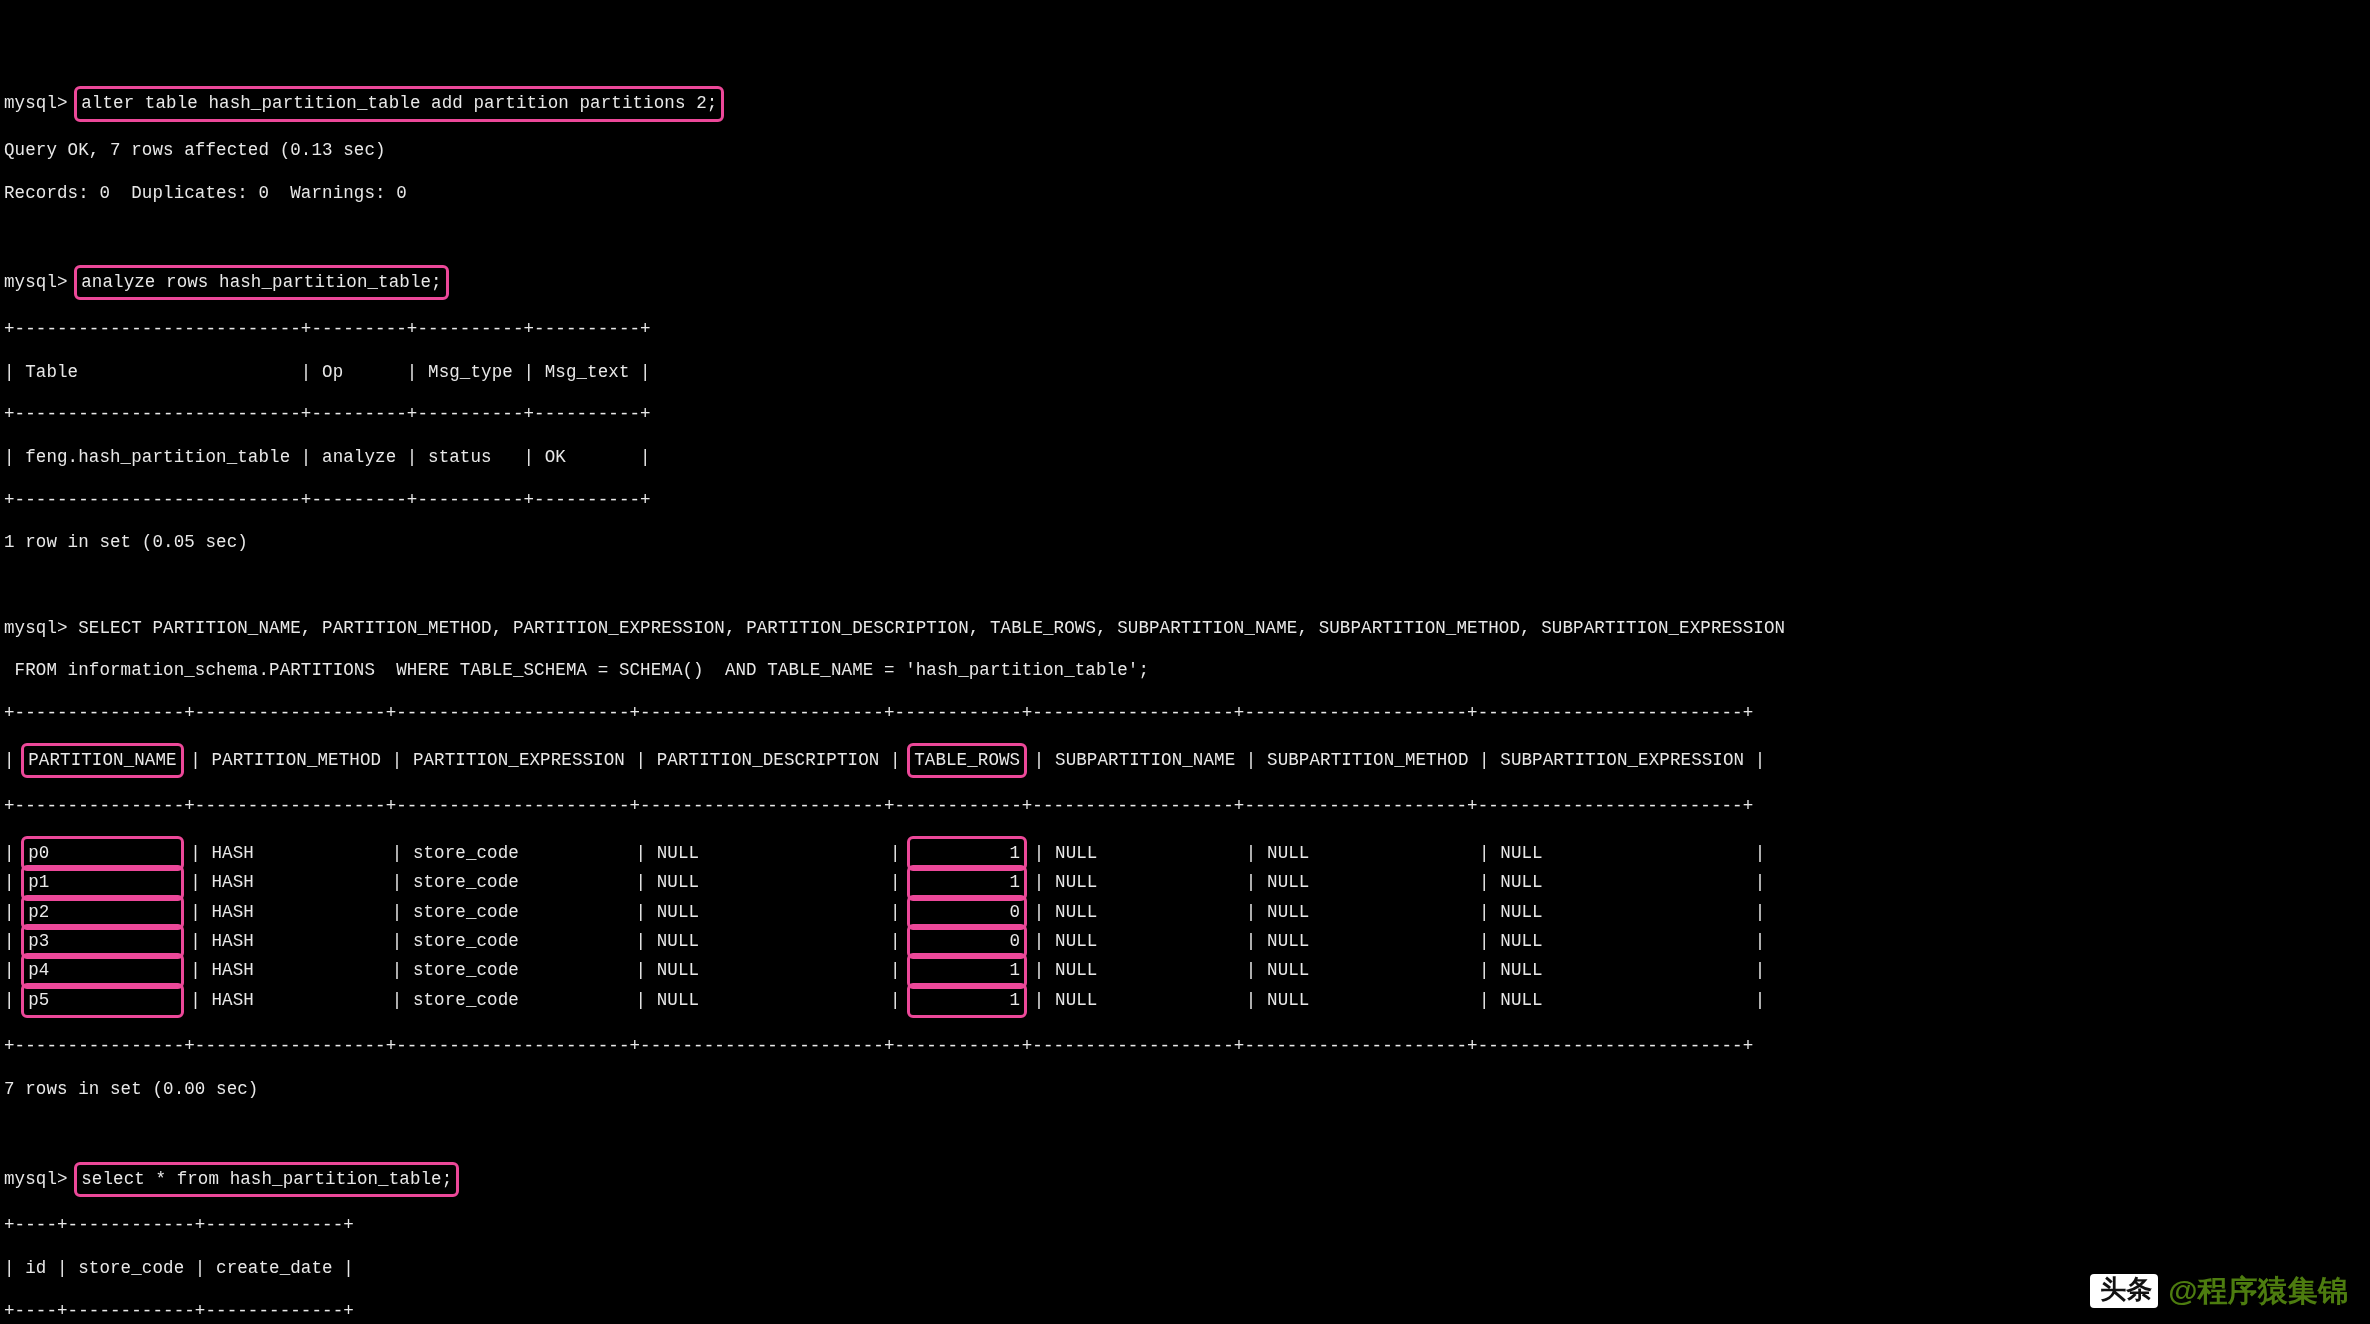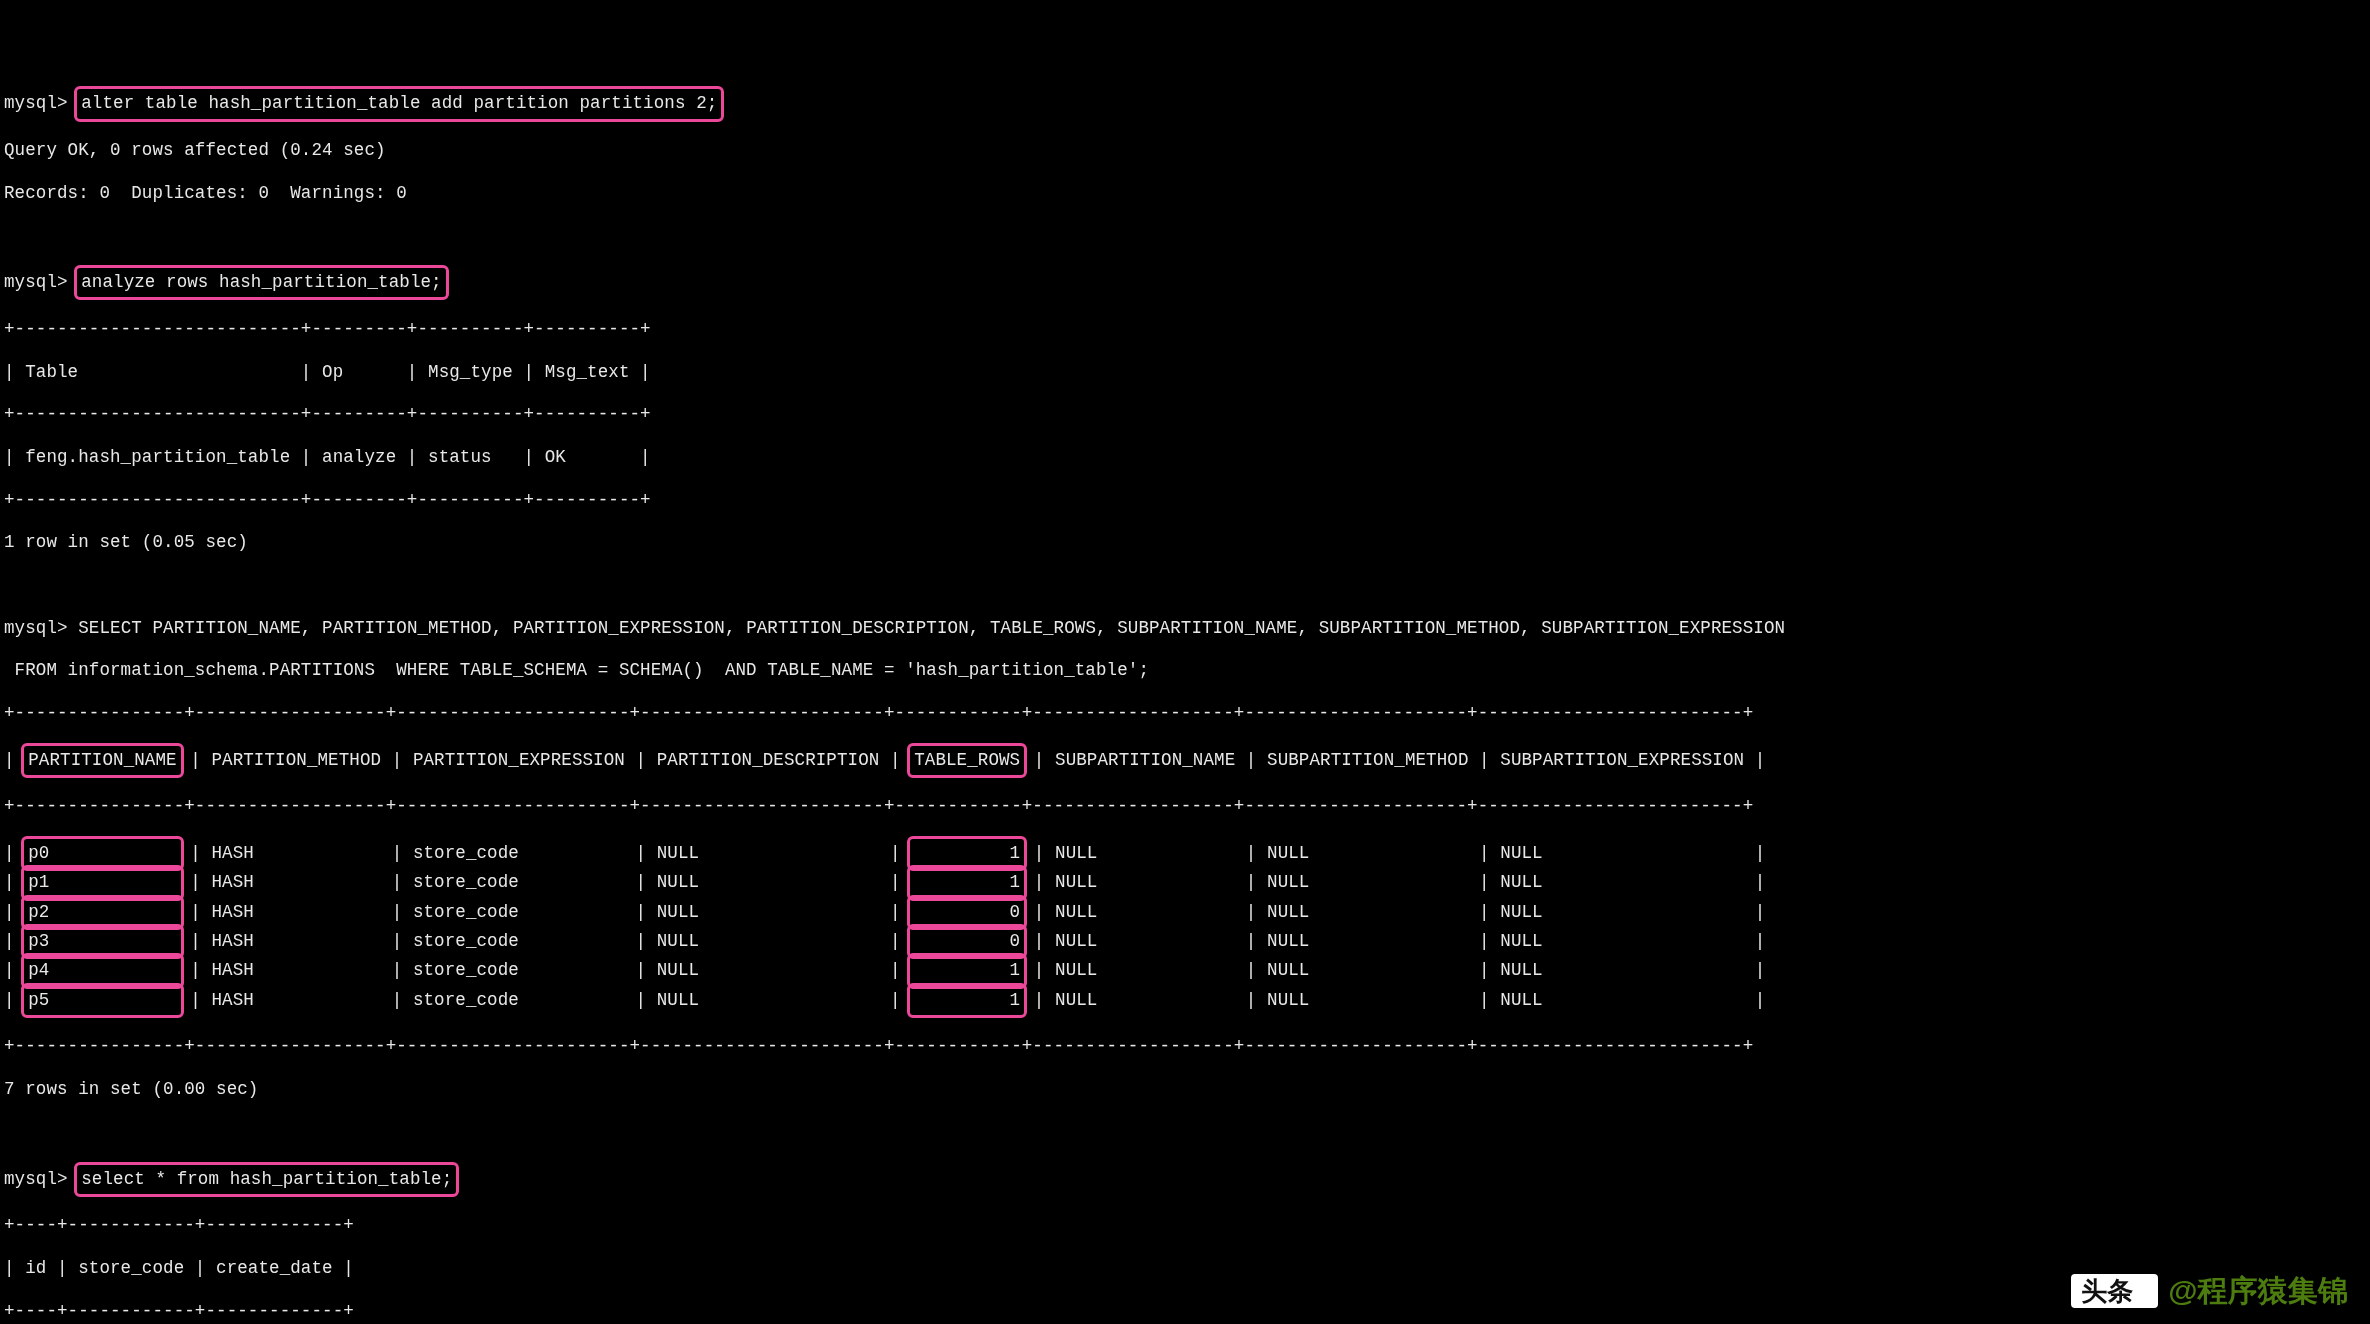--- a/index.html
+++ b/index.html
@@ -27,24 +27,24 @@
     bottom: 16px;
     display: flex;
     align-items: center;
     gap: 10px;
     pointer-events: none;
   }
   .wm-logo {
     background: #fff;
     color: #111;
     font-weight: 800;
-    font-family: Liberation Sans, sans-serif;
+    font-family: Liberation Mono, monospace;
     font-size: 26px;
     letter-spacing: 0;
-    padding: 4px 25px 4px 10px;
+    padding: 4px 6px 4px 10px;
     border-radius: 4px;
     line-height: 1;
     white-space: pre;
   }
   .wm-text {
     color: #4d7c0f;
     font-family: "PingFang SC","Microsoft YaHei",sans-serif;
     font-weight: 700;
     font-size: 30px;
     line-height: 1;
@@ -52,21 +52,21 @@
   }
   
   .row { display:block; }
 </style>
 </head>
 <body>
 
 
 
 <span class="row"><span>mysql&gt;</span> <span class="hl">alter table hash_partition_table add partition partitions 2;</span></span>
-<span class="row">Query OK, 0 rows affected (0.24 sec)</span>
+<span class="row">Query OK, 7 rows affected (0.13 sec)</span>
 <span class="row">Records: 0  Duplicates: 0  Warnings: 0</span>
 <span class="row"> </span>
 <span class="row"><span>mysql&gt;</span> <span class="hl">analyze rows hash_partition_table;</span></span>
 <span class="row">+---------------------------+---------+----------+----------+</span>
 <span class="row">| Table                     | Op      | Msg_type | Msg_text |</span>
 <span class="row">+---------------------------+---------+----------+----------+</span>
 <span class="row">| feng.hash_partition_table | analyze | status   | OK       |</span>
 <span class="row">+---------------------------+---------+----------+----------+</span>
 <span class="row">1 row in set (0.05 sec)</span>
 <span class="row"> </span>

